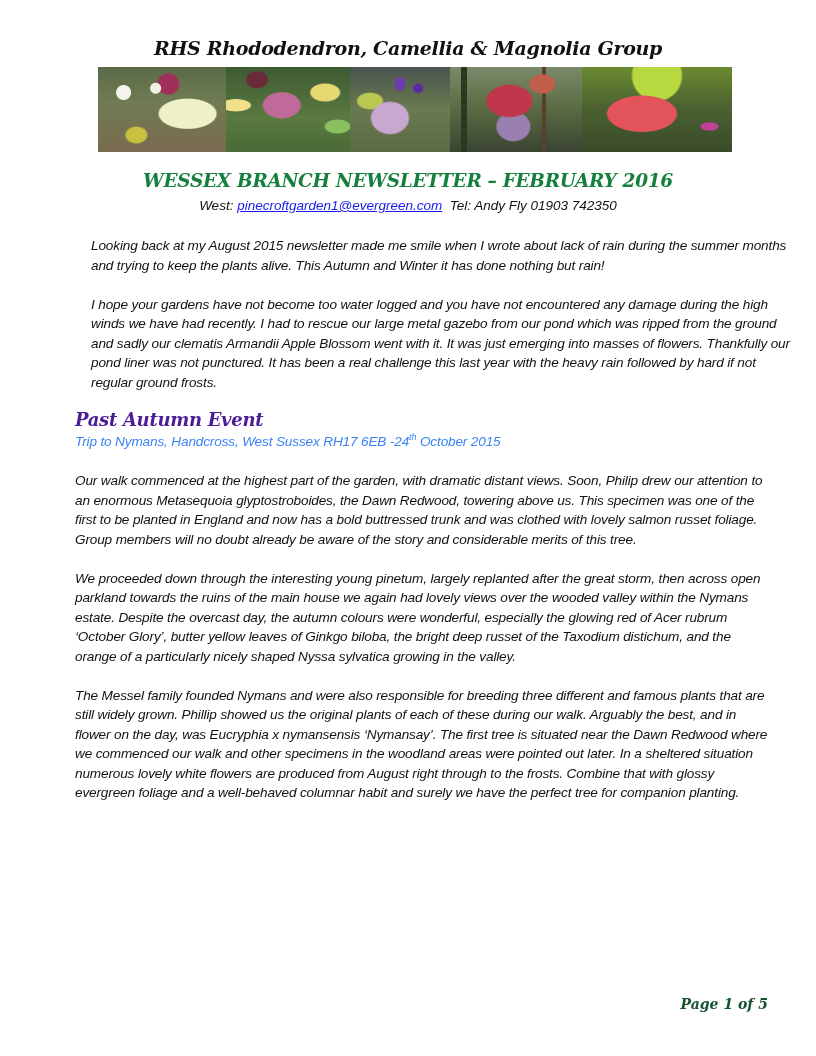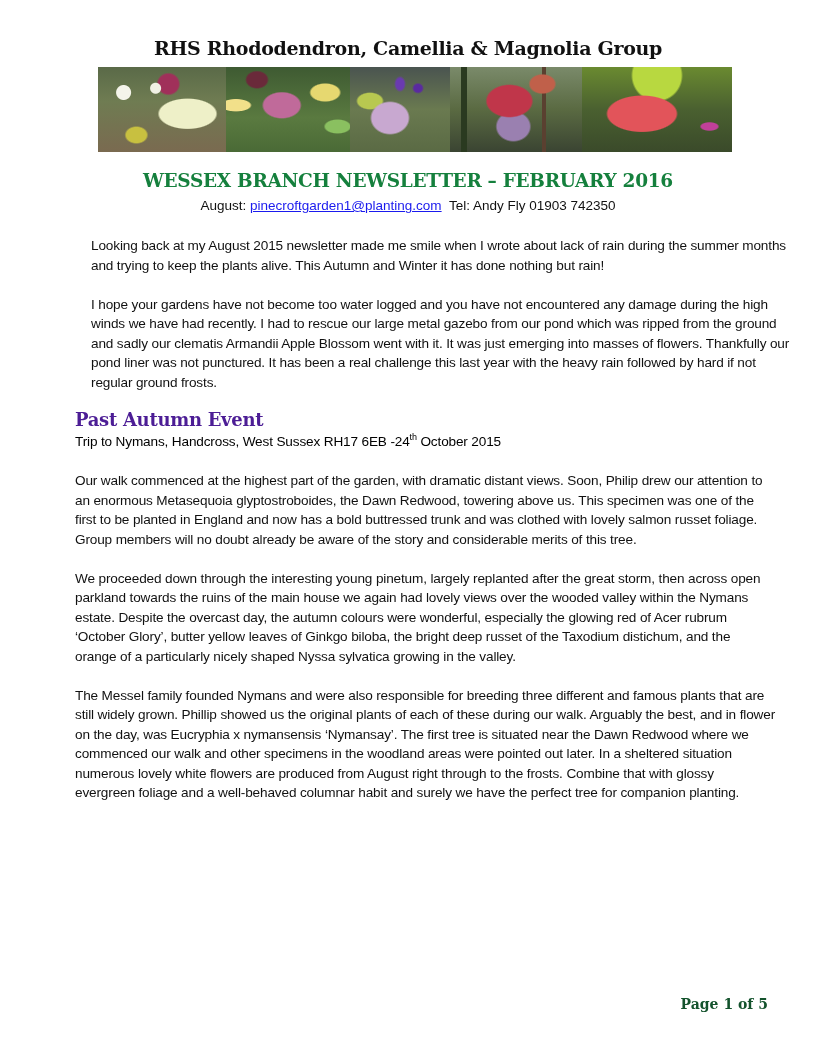--- a/index.html
+++ b/index.html
@@ -1,17 +1,17 @@
 <!DOCTYPE html>
 <html><head>
 <meta charset="utf-8">
 <style>
   html, body { margin: 0; padding: 0; background: #ffffff; }
   body { width: 816px; height: 1056px; position: relative; overflow: hidden; }
-  .page { position: absolute; left: 0; top: 0; width: 816px; height: 1056px; }
+  .page { position: absolute; left: 0; top: 0; width: 816px; height: 1056px; font-style: italic; }
   .group-title {
     position: absolute; left: 0; width: 816px; top: 37px; text-align: center;
     font-family: "DejaVu Serif", serif; font-weight: bold; font-size: 19px; color: #111;
     letter-spacing: -0.3px;
   }
   .banner {
     position: absolute; left: 98px; top: 67px; width: 634px; height: 85px; display: flex; overflow: hidden;
   }
   .banner .photo { height: 100%; position: relative; overflow: hidden; }
   .p1 { width: 128px; background:
@@ -59,21 +59,21 @@
   .body-text {
     position: absolute; left: 75px; width: 700px;
     font-family: "Liberation Sans", sans-serif; font-size: 13.6px; line-height: 19.5px; color: #111;
     letter-spacing: -0.15px;
   }
   .body-text p { margin: 0 0 19.5px 0; }
   .section-heading {
     font-family: "DejaVu Serif", serif; font-weight: bold; font-size: 18px; color: #4c1d95;
     margin: 0; line-height: 24px; letter-spacing: -0.3px;
   }
-  .event-subtitle { color: #000000; margin: 4px 0 19.5px 0; }
+  .event-subtitle { color: #3b82f6; margin: 4px 0 19.5px 0; }
   .event-subtitle sup { font-size: 9px; line-height: 0; }
   .footer {
     position: absolute; right: 48px; top: 996px;
     font-family: "DejaVu Serif", serif; font-weight: bold; font-size: 14px; color: #14532d;
   }
 </style>
 </head>
 <body>
 
 <div class="page">
@@ -84,22 +84,22 @@
     <div class="photo p1" title="white and cream rhododendrons"></div>
     <div class="photo p2" title="yellow roses and pink shrubs"></div>
     <div class="photo p3" title="purple delphiniums in border"></div>
     <div class="photo p4" title="red acer and azaleas in woodland garden"></div>
     <div class="photo p5" title="coral pink azaleas"></div>
   </div>
 
   <div class="newsletter-title">WESSEX BRANCH NEWSLETTER – FEBRUARY 2016</div>
 
   <div class="contact">
-    <span>August:</span>
-    <a>pinecroftgarden1@planting.com</a>&nbsp;
+    <span>West:</span>
+    <a>pinecroftgarden1@evergreen.com</a>&nbsp;
     <span>Tel: Andy Fly 01903 742350</span>
   </div>
 
   <div class="body-text" style="top: 236px; margin-left: 16px;">
     <p>Looking back at my August 2015 newsletter made me smile when I wrote about lack of rain during the summer months and trying to keep the plants alive. This Autumn and Winter it has done nothing but rain!</p>
     <p>I hope your gardens have not become too water logged and you have not encountered any damage during the high winds we have had recently. I had to rescue our large metal gazebo from our pond which was ripped from the ground and sadly our clematis Armandii Apple Blossom went with it. It was just emerging into masses of flowers. Thankfully our pond liner was not punctured.  It has been a real challenge this last year with the heavy rain followed by hard if not regular ground frosts.</p>
   </div>
 
   <div class="body-text" style="top: 408px;">
     <h2 class="section-heading">Past Autumn Event</h2>

